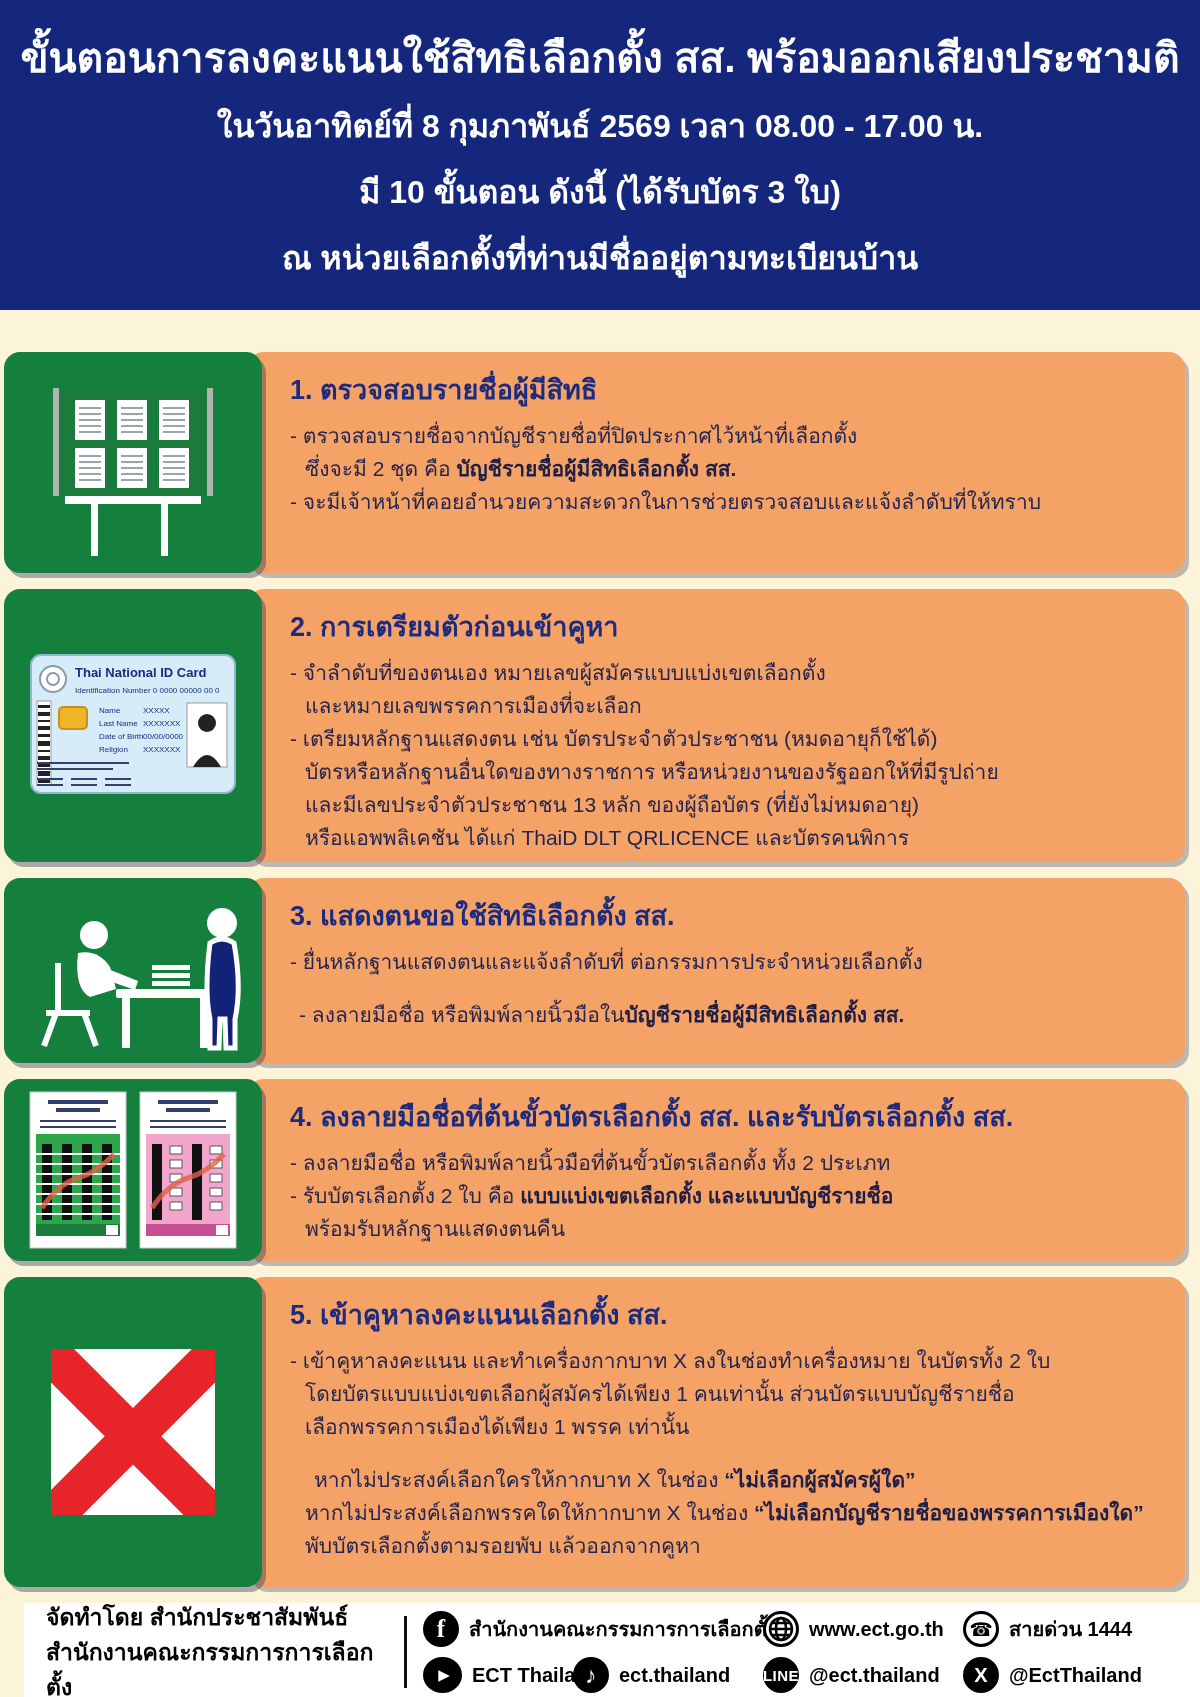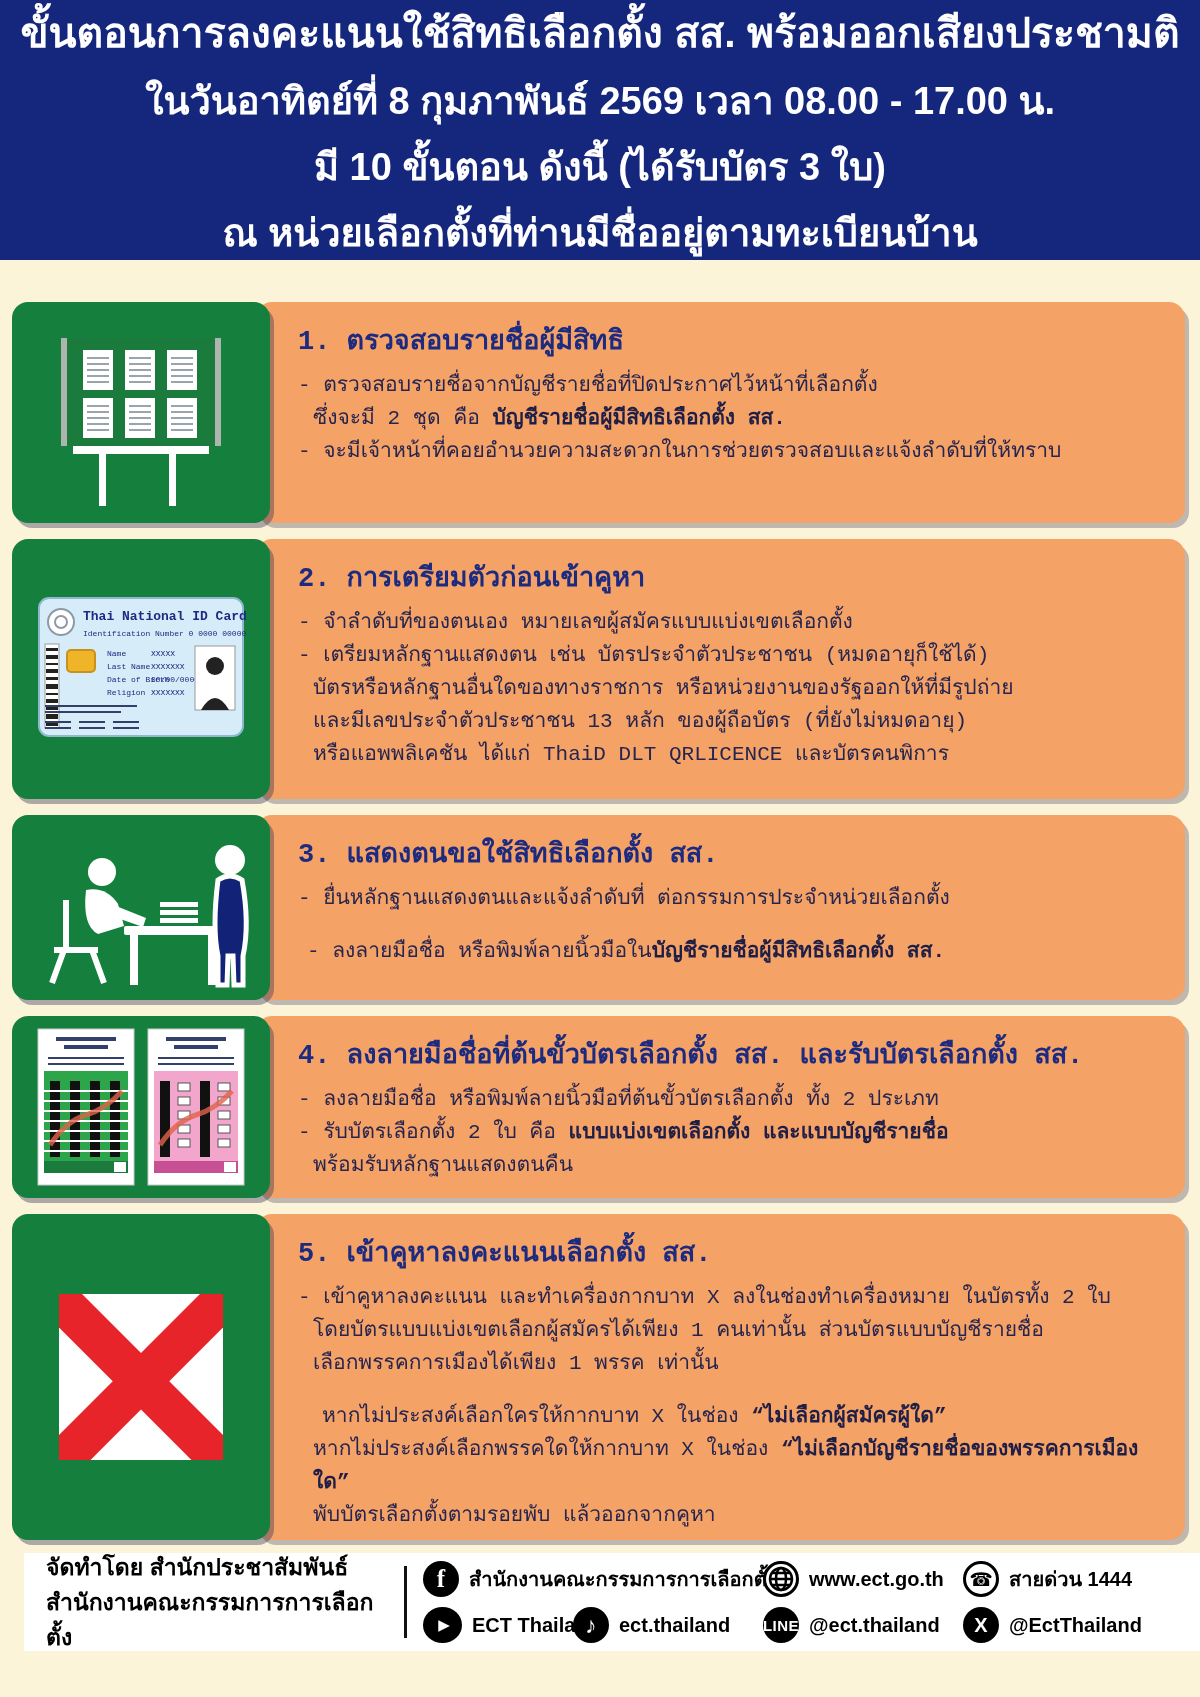--- a/index.html
+++ b/index.html
@@ -3,28 +3,28 @@
 <meta charset="utf-8">
 <style>
   html,body{margin:0;padding:0;}
   body{
     width:1200px;height:1697px;overflow:hidden;
     background:#FCF4D8;
     font-family:"Liberation Sans","DejaVu Sans",sans-serif;
   }
   
   .banner{
-    height:260px;background:#15267D;color:#fff;
+    height:310px;background:#15267D;color:#fff;
     display:flex;flex-direction:column;justify-content:center;
     text-align:center;box-sizing:border-box;padding:8px 10px 4px 10px;
   }
   .banner .h1{font-size:41px;font-weight:bold;line-height:70px;}
-  .banner .hx{font-size:38px;font-weight:bold;line-height:66px;}
+  .banner .hx{font-size:32px;font-weight:bold;line-height:66px;}
   
-  .steps{height:1293px;box-sizing:border-box;padding:42px 15px 0 12px;font-family:Liberation Mono, monospace;}
+  .steps{height:1293px;box-sizing:border-box;padding:42px 15px 0 4px;}
   .step{display:flex;margin-bottom:16px;position:relative;}
   .icon-box{
     width:258px;flex:0 0 258px;background:#15803d;border-radius:16px;
     box-shadow:4px 5px 0 rgba(45,45,85,.38);
     display:flex;align-items:center;justify-content:center;
     position:relative;z-index:2;margin-right:-14px;
   }
   .panel{
     flex:1;background:#F5A266;border-radius:16px;
     box-shadow:4px 5px 0 rgba(45,45,85,.30);
@@ -155,20 +155,21 @@
           <path d="M14,122 h92 M14,128 h76"></path>
           <path d="M14,138 h26 M48,138 h26 M82,138 h26"></path>
           <path d="M14,144 h26 M48,144 h26 M82,144 h26"></path>
         </g>
       </svg>
     </div>
     <div class="panel">
       <h2 class="step-title">2. การเตรียมตัวก่อนเข้าคูหา</h2>
       <div class="body">
           <div class="line"><span>- จำลำดับที่ของตนเอง หมายเลขผู้สมัครแบบแบ่งเขตเลือกตั้ง</span></div>
+          <div class="line indent"><span>และหมายเลขพรรคการเมืองที่จะเลือก</span></div>
           <div class="line"><span>- เตรียมหลักฐานแสดงตน เช่น บัตรประจำตัวประชาชน (หมดอายุก็ใช้ได้)</span></div>
           <div class="line indent"><span>บัตรหรือหลักฐานอื่นใดของทางราชการ หรือหน่วยงานของรัฐออกให้ที่มีรูปถ่าย</span></div>
           <div class="line indent"><span>และมีเลขประจำตัวประชาชน 13 หลัก ของผู้ถือบัตร (ที่ยังไม่หมดอายุ)</span></div>
           <div class="line indent"><span>หรือแอพพลิเคชัน ได้แก่ ThaiD DLT QRLICENCE และบัตรคนพิการ</span></div>
         </div>
     </div>
   </section>
 
   <section class="step s3">
     <div class="icon-box">

